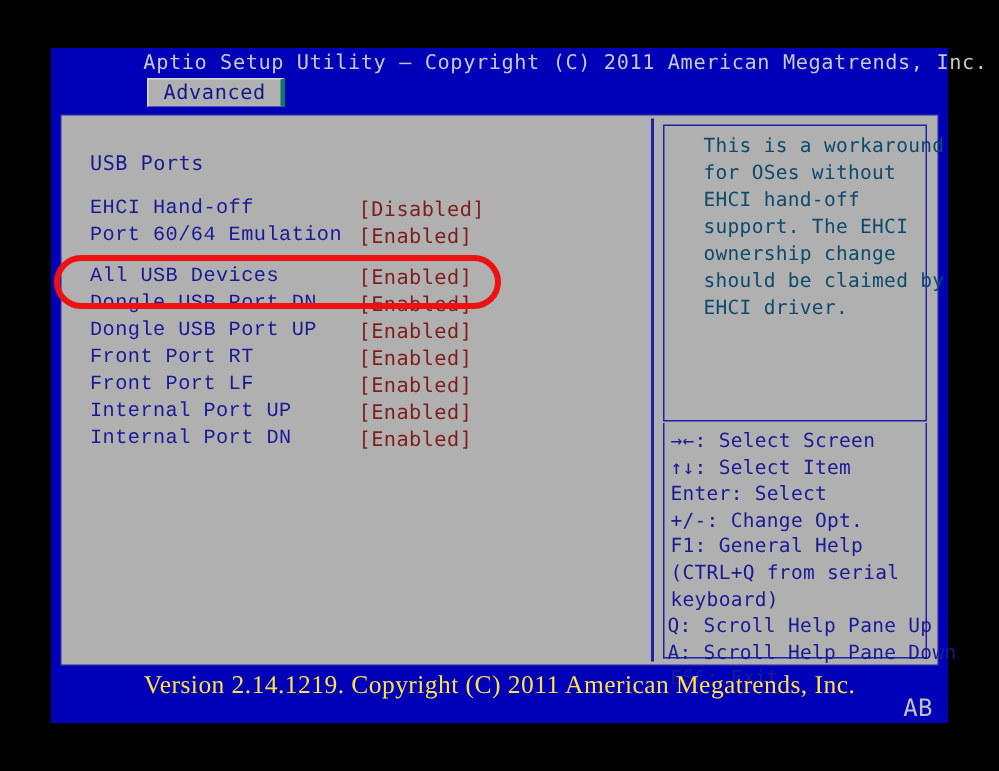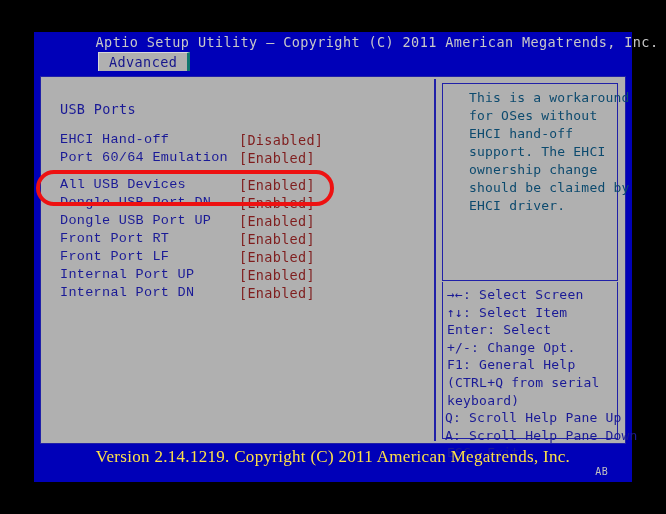--- a/index.html
+++ b/index.html
@@ -186,23 +186,23 @@
     color: #fde047;
     font-size: 17px;
     line-height: 18px;
     text-align: center;
     letter-spacing: 0.3px;
     white-space: pre;
     font-family: Liberation Serif, serif;
   }
   #corner-code {
     position: absolute;
-    right: 24px; top: 432px;
+    right: 10px; top: 432px;
     color: #c0c0c0;
-    font-size: 10px;
+    font-size: 16px;
     line-height: 16px;
     letter-spacing: 0.3px;
     white-space: pre;
   }
 
   
   #annotation {
     position: absolute;
     left: 36px; top: 170px;
     width: 298px; height: 36px;

